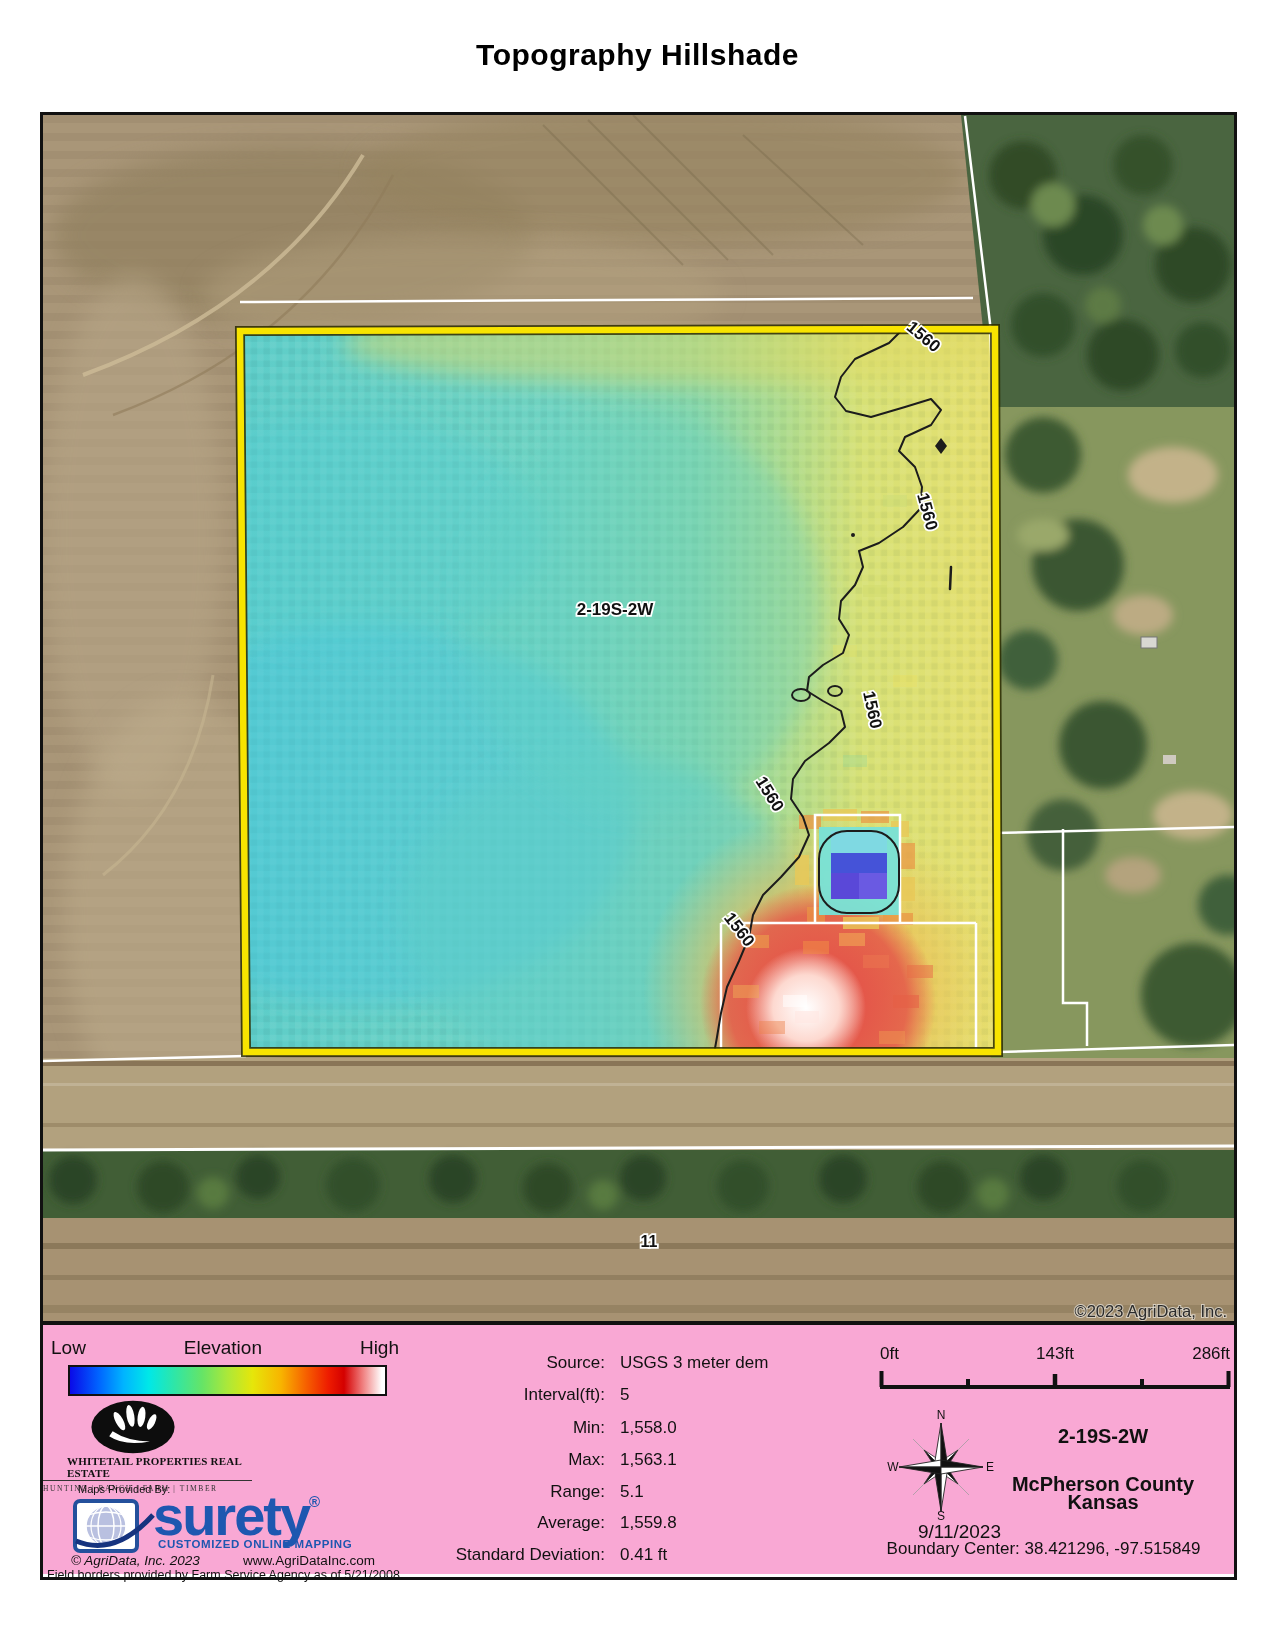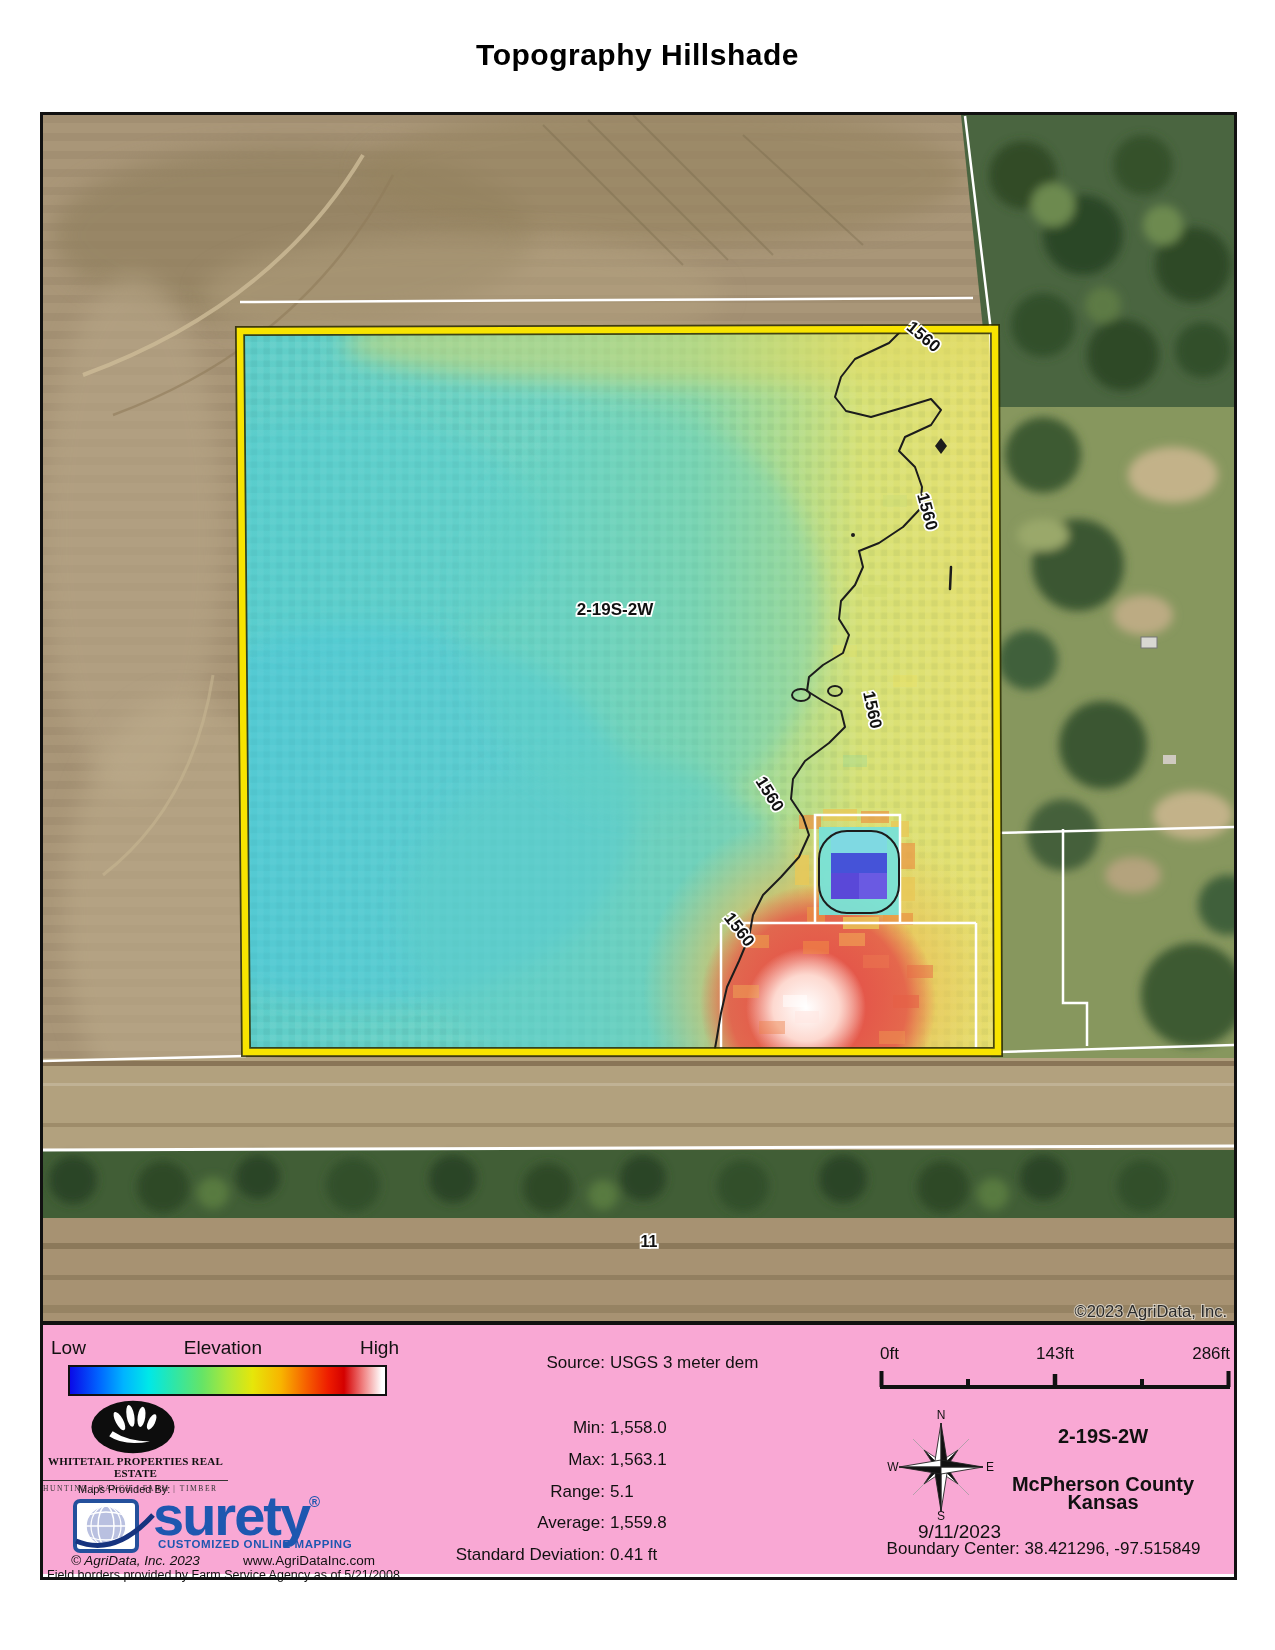--- a/index.html
+++ b/index.html
@@ -9,35 +9,35 @@
   .frame{position:absolute;left:40px;top:112px;width:1197px;height:1468px;border:3px solid #111;box-sizing:border-box;background:#fff;}
   .map{position:relative;width:1191px;height:1206px;border-bottom:4px solid #111;overflow:hidden;}
   .map svg{display:block;}
   .footer{position:relative;width:1191px;height:249px;background:#f9a8d4;}
 
   
   .legend-labels{position:absolute;left:8px;top:12px;width:348px;display:flex;justify-content:space-between;font-size:19px;color:#111;}
   .grad-bar{position:absolute;left:25px;top:40px;width:315px;height:27px;border:2px solid #111;
     background:linear-gradient(to right,#0a0ae8 0%,#0063ff 9%,#00b4ff 17%,#00e8e8 25%,#2ee6a8 33%,#66e466 42%,#ace839 50%,#e6e60a 58%,#f8b400 67%,#f66000 75%,#ee1c00 82%,#d40000 87%,#f08080 93%,#ffffff 99%);}
   .wt-logo{position:absolute;left:10px;top:74px;width:160px;height:56px;}
-  .wt-name{position:absolute;left:0px;top:130px;width:185px;text-align:center;font-family:"Liberation Serif",serif;font-weight:bold;font-size:11px;color:#111;letter-spacing:.2px;border-bottom:1px solid #333;padding-bottom:1px;}
+  .wt-name{position:absolute;left:0px;top:130px;width:185px;font-family:"Liberation Serif",serif;font-weight:bold;font-size:11px;color:#111;letter-spacing:.2px;border-bottom:1px solid #333;padding-bottom:1px;padding-left:24px;}
   .wt-tag{position:absolute;left:0px;top:159px;width:185px;font-family:"Liberation Serif",serif;font-size:7.5px;color:#333;letter-spacing:1.6px;}
   .maps-by{position:absolute;left:35px;top:158px;font-size:11px;color:#111;}
   .globe{position:absolute;left:30px;top:174px;}
   .surety-word{position:absolute;left:110px;top:158px;font-size:56px;font-weight:bold;color:#1e57b0;letter-spacing:-2px;}
   .surety-word sup{font-size:15px;vertical-align:28px;letter-spacing:0;}
   .surety-tag{position:absolute;left:115px;top:213px;font-size:11.5px;font-weight:bold;color:#1e57b0;letter-spacing:.6px;}
   .agri-line{position:absolute;left:28px;top:228px;font-size:13.5px;color:#111;font-style:italic;}
   .agri-url{position:absolute;left:200px;top:228px;font-size:13.5px;color:#111;}
   .fb-note{position:absolute;left:4px;top:243px;font-size:12.5px;color:#111;}
 
   
   .srow{position:absolute;left:300px;width:480px;display:flex;font-size:17px;color:#111;}
   .slabel{width:262px;text-align:right;}
-  .sval{margin-left:5px;text-align:left;}
+  .sval{margin-left:15px;text-align:left;}
 
   
   .scalebar{position:absolute;left:835px;top:16px;}
   .compass{position:absolute;left:843px;top:84px;}
   .map-date{position:absolute;left:838px;top:196px;width:120px;text-align:right;font-size:19px;color:#111;}
   .loc{position:absolute;left:930px;width:260px;text-align:center;font-weight:bold;font-size:20px;color:#111;}
   .loc1{top:100px;} .loc2{top:133px;margin-top:15px;} .loc3{top:166px;}
   .bcenter{position:absolute;left:810px;top:214px;width:381px;text-align:center;font-size:17px;color:#111;}
   text{font-family:"Liberation Sans",sans-serif;}
 </style>
@@ -300,20 +300,24 @@
       <div class="surety-word"><span>surety</span><sup>®</sup></div>
       <div class="surety-tag">CUSTOMIZED ONLINE MAPPING</div>
       <div class="agri-line">© AgriData, Inc. 2023</div>
       <div class="agri-url">www.AgriDataInc.com</div>
       <div class="fb-note">Field borders provided by Farm Service Agency as of 5/21/2008.</div>
 
       <div class="srow" style="top:28px">
           <span class="slabel">Source:</span>
           <span class="sval">USGS 3 meter dem</span>
         </div>
+      <div class="srow" style="top:60px">
+          <span class="slabel">Interval(ft):</span>
+          <span class="sval">5</span>
+        </div>
       <div class="srow" style="top:93px">
           <span class="slabel">Min:</span>
           <span class="sval">1,558.0</span>
         </div>
       <div class="srow" style="top:125px">
           <span class="slabel">Max:</span>
           <span class="sval">1,563.1</span>
         </div>
       <div class="srow" style="top:157px">
           <span class="slabel">Range:</span>

